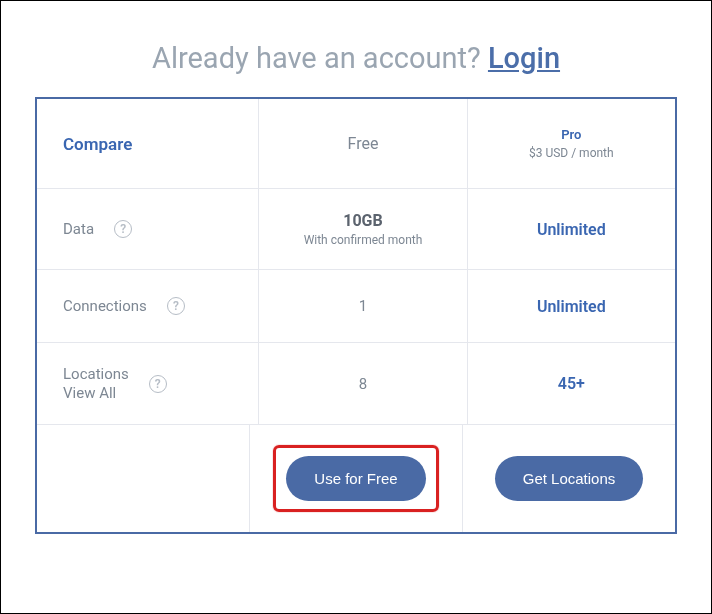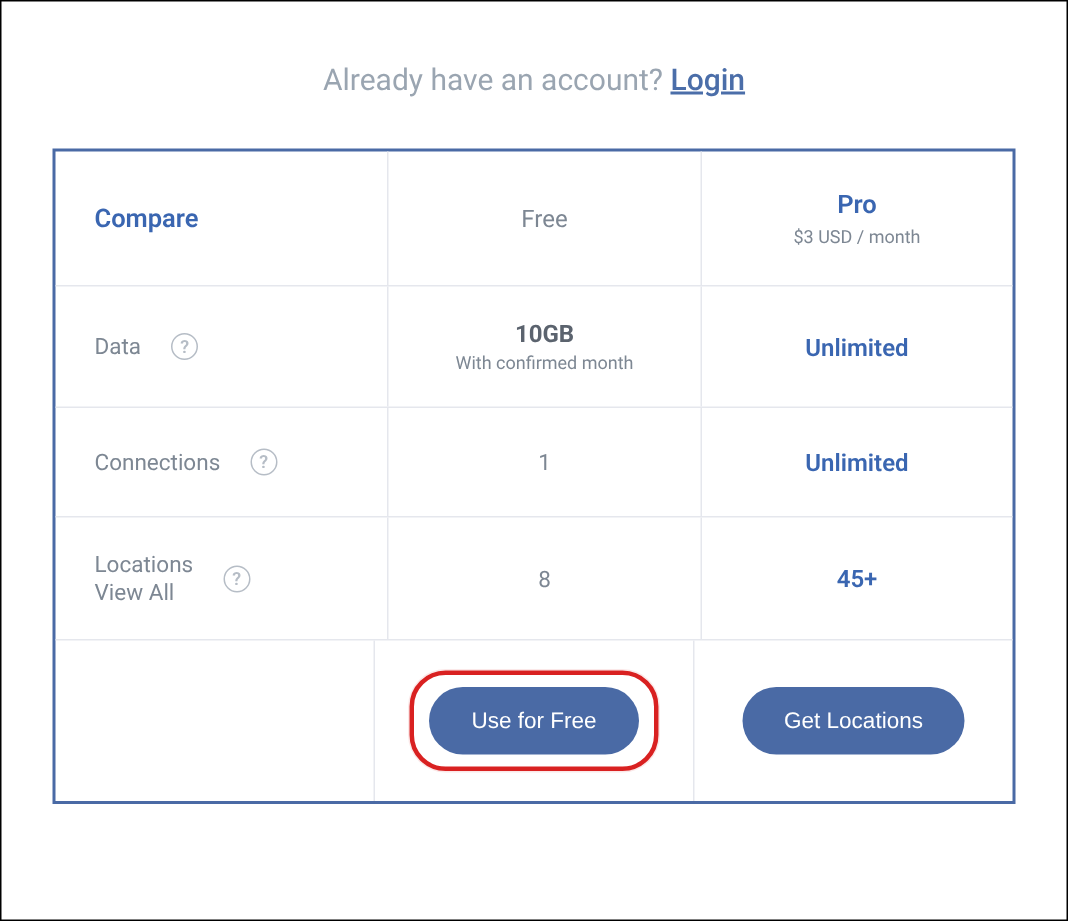--- a/index.html
+++ b/index.html
@@ -9,23 +9,23 @@
     width: 712px;
     height: 614px;
     position: relative;
     border: 1px solid #000;
   }
   .outer {
     padding: 40px 34px 34px 34px;
   }
   .prompt {
     text-align: center;
-    font-size: 20px;
+    font-size: 29px;
     color: #9aa5b1;
-    margin-bottom: 34px;
+    margin-bottom: 22px;
     font-weight: 400;
   }
   .prompt .login-link {
     color: #4b6ea9;
     font-weight: 500;
   }
   .table {
     border: 2px solid #4a6aa5;
     width: 100%;
   }
@@ -60,21 +60,21 @@
     font-size: 17px;
   }
   .hdr .free-title {
     color: #7d8793;
     font-size: 16px;
     font-weight: 400;
   }
   .pro-title {
     color: #3a66b1;
     font-weight: 600;
-    font-size: 17px;
+    font-size: 13px;
   }
   .pro-sub {
     color: #7d8793;
     font-size: 12px;
     margin-top: 4px;
   }
   
   .feature-row { display:flex; align-items: center; gap: 20px; }
   .feature-label {
     color: #7d8793;
@@ -126,21 +126,21 @@
     border: none;
     border-radius: 28px;
     padding: 14px 28px;
     font-size: 15px;
     font-weight: 500;
     cursor: pointer;
     white-space: nowrap;
   }
   .highlight-ring {
     border: 3px solid #d92121;
-    border-radius: 24px;
+    border-radius: 6px;
     padding: 8px 10px;
     display: inline-flex;
     box-shadow: 0 0 0 1px rgba(217,33,33,0.1);
   }
 </style>
 </head>
 <body>
 
 <div class="outer">
 

